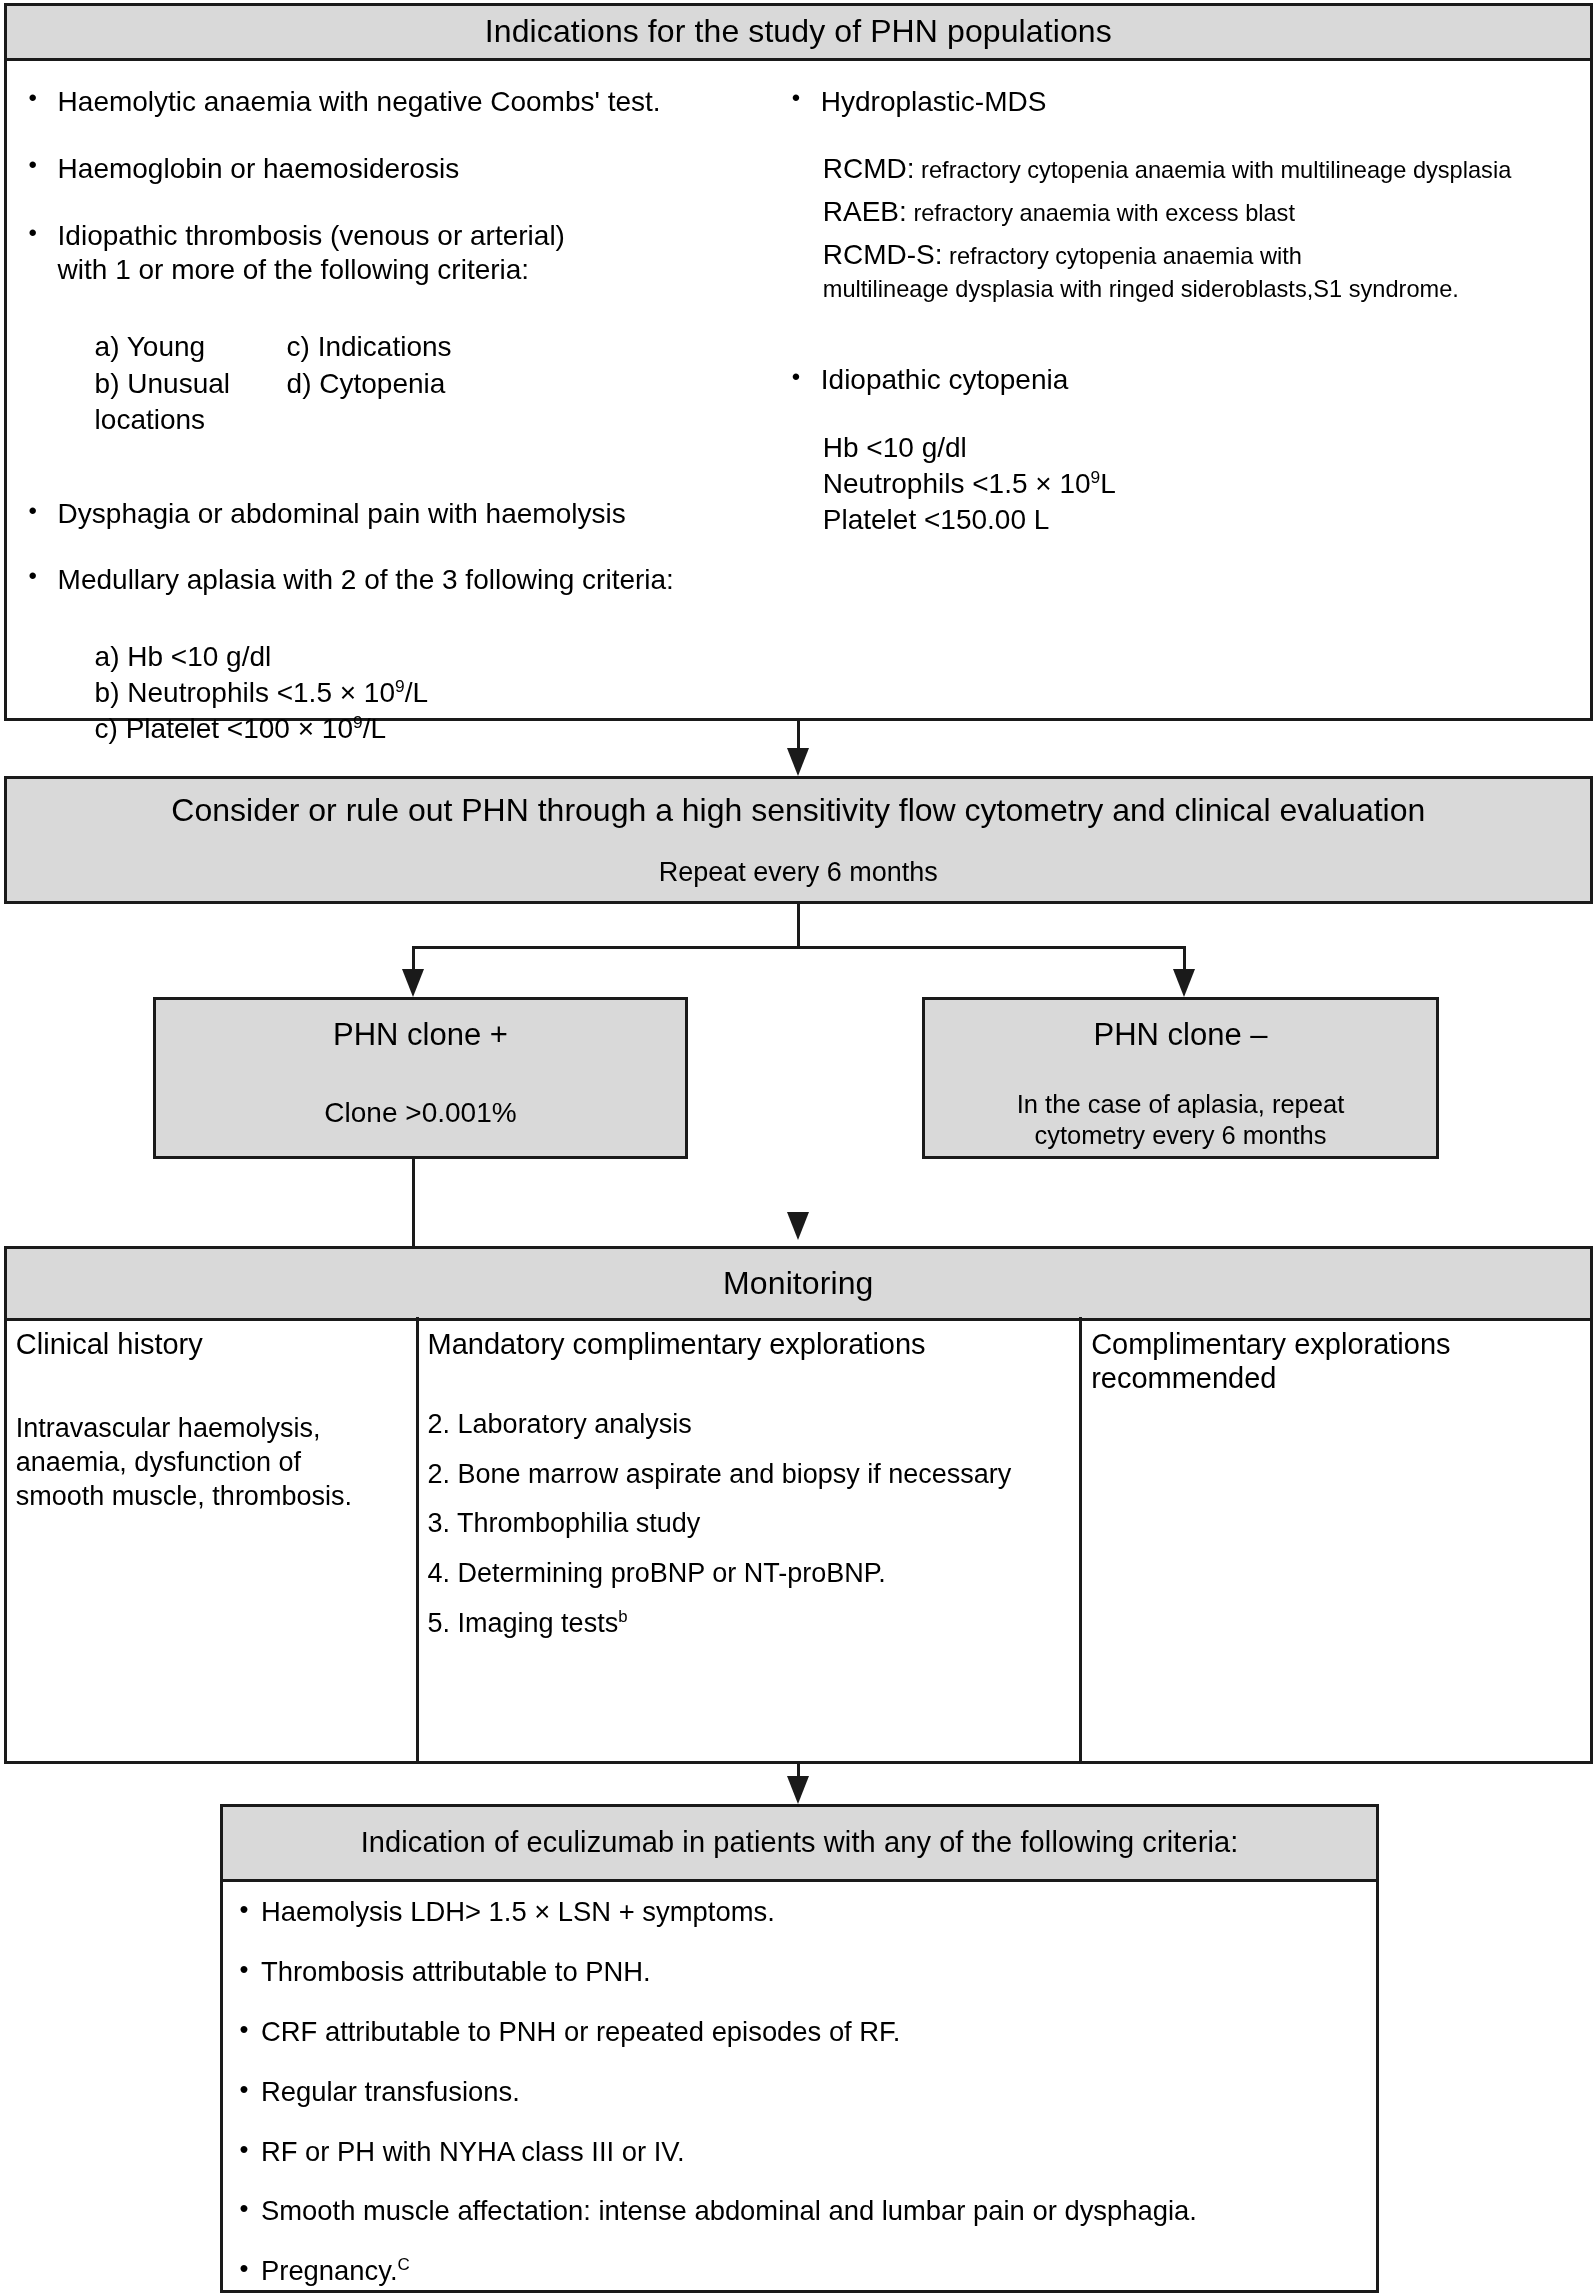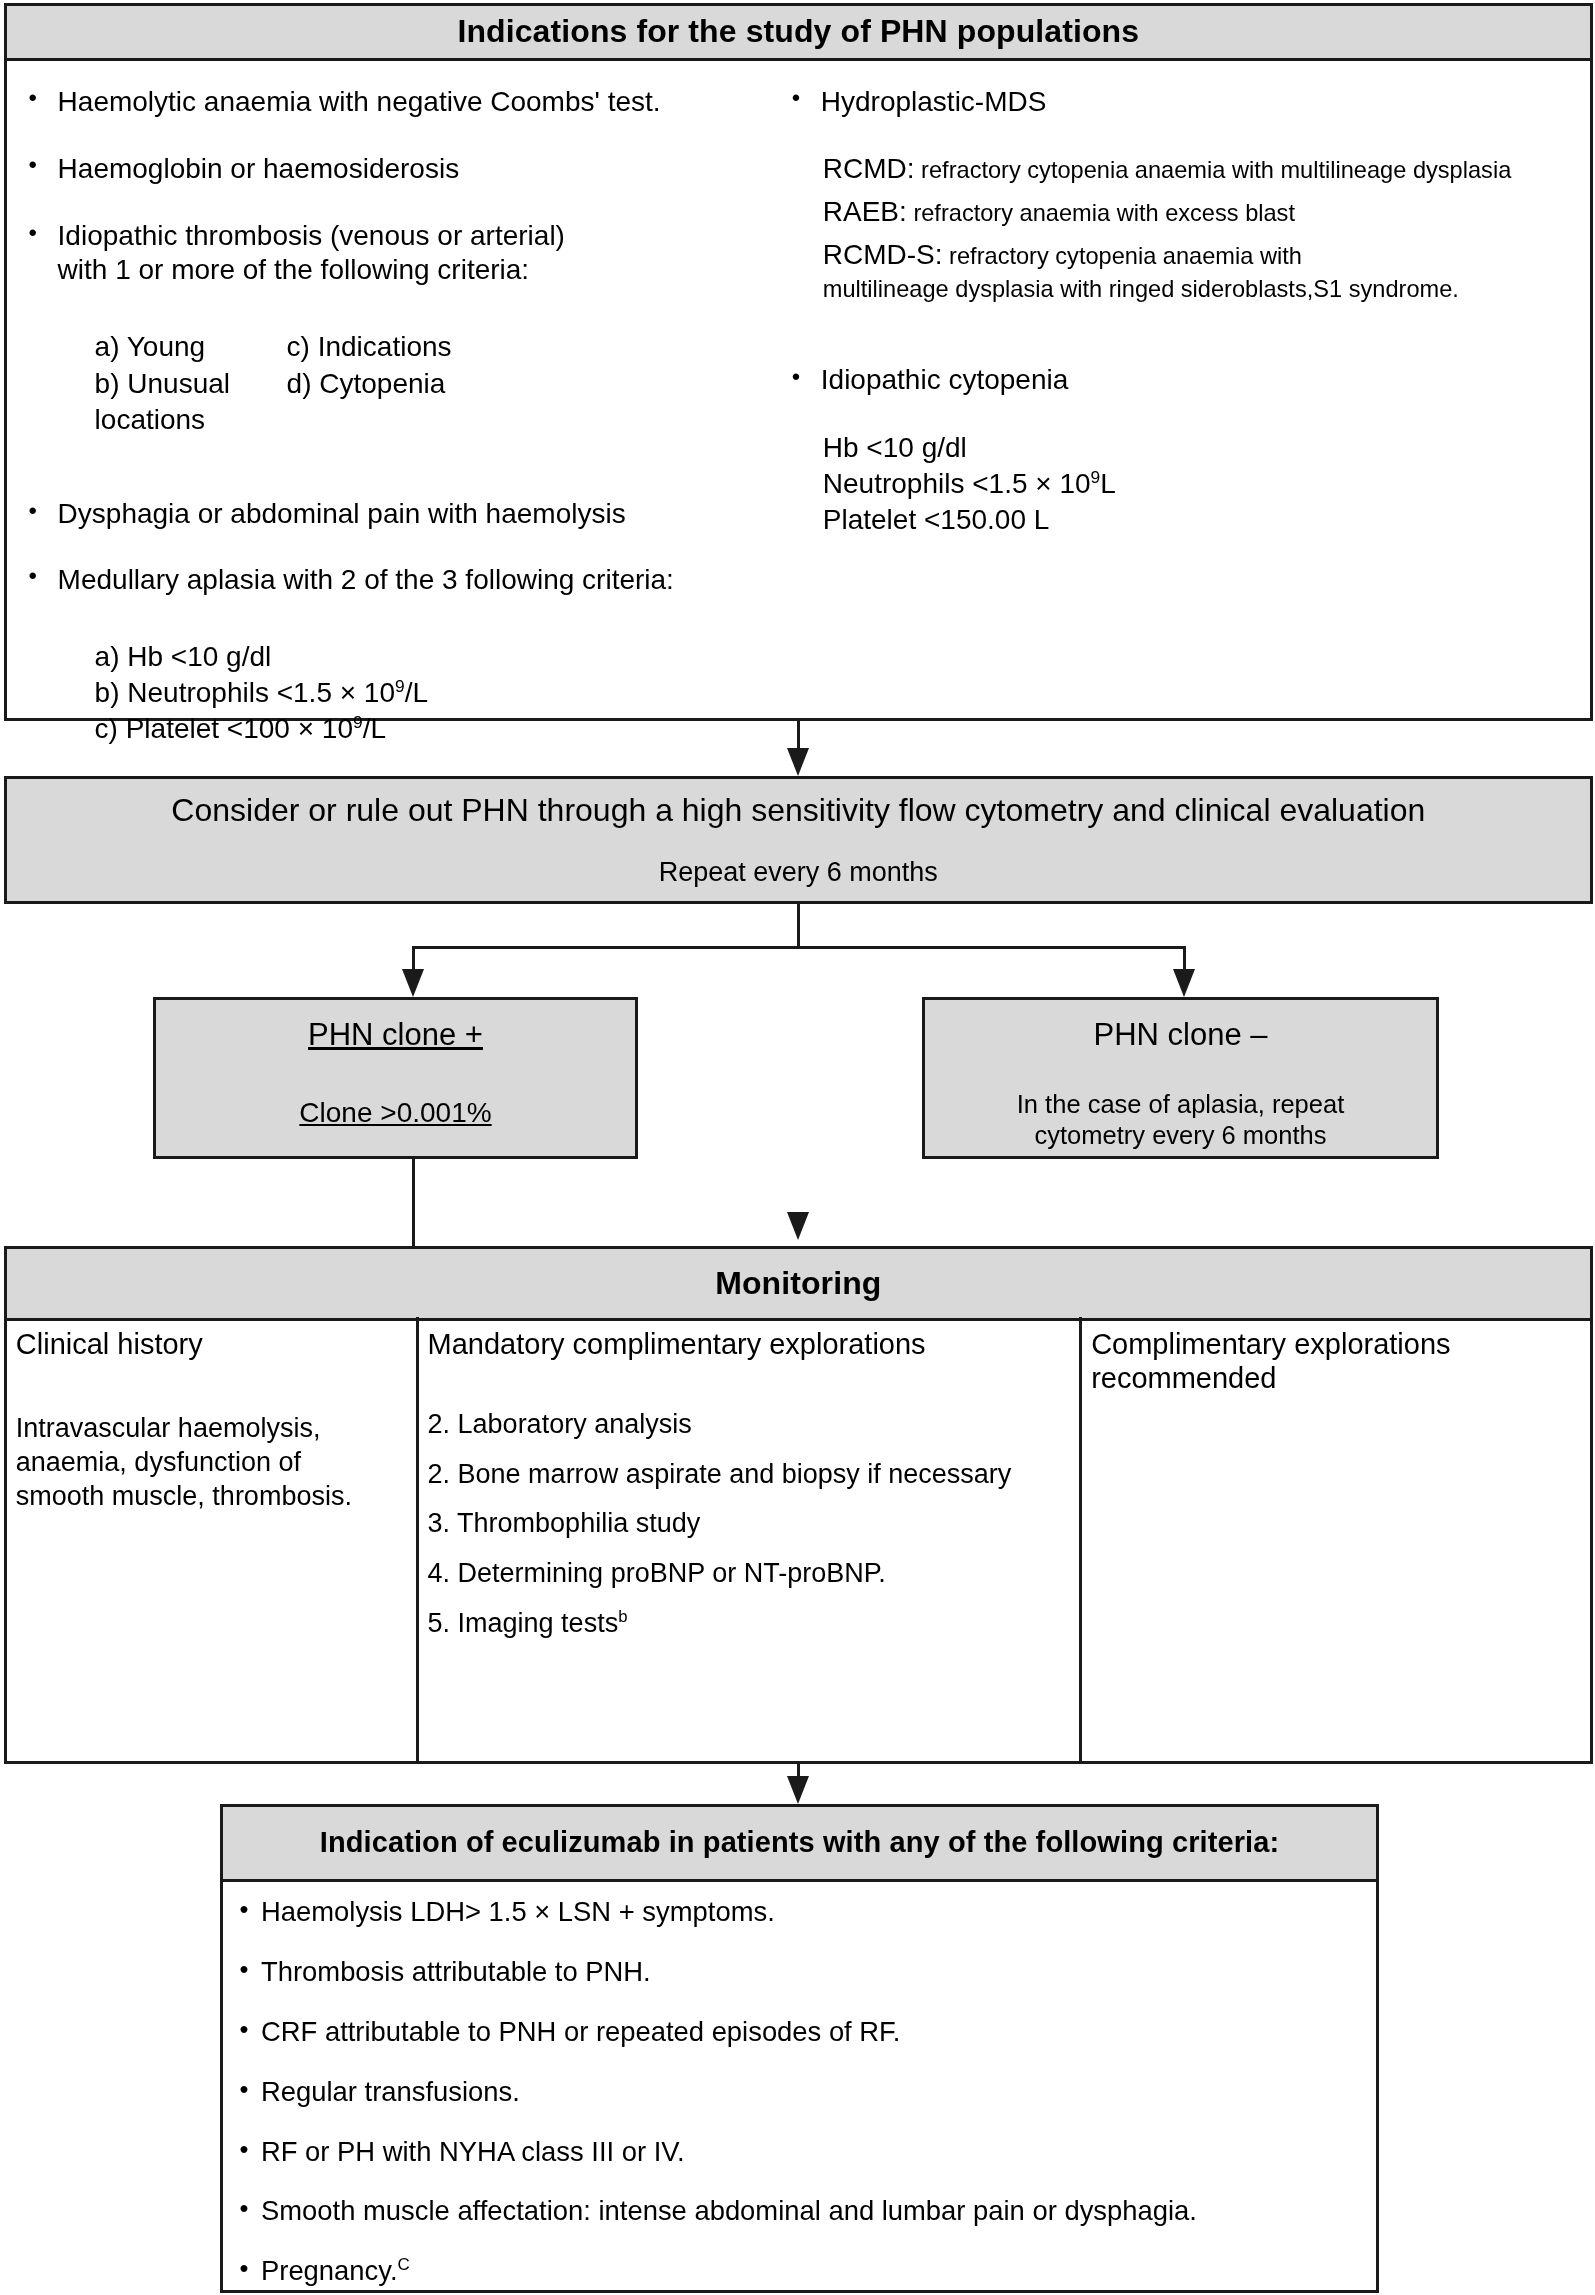--- a/index.html
+++ b/index.html
@@ -36,21 +36,20 @@
     text-align: center;
     display: flex;
     flex-direction: column;
     align-items: center;
     justify-content: center;
   }
   .hdr-title {
     font-size: 32px;
     line-height: 1.15;
     letter-spacing: 0.1px;
-    font-weight: bold;
   }
 
   
   #indications-box { left: 3.8px; top: 2.6px; width: 1589px; height: 718px; }
   #indications-header {
     position: absolute; left: 0; top: 0; width: 100%; height: 55px;
   }
   #indications-body {
     position: absolute; left: 0; top: 55px; width: 100%; height: 656px;
   }
@@ -109,21 +108,21 @@
     width: 100%; height: 100%;
     background: #d9d9d9;
     display: flex; flex-direction: column;
     align-items: center; justify-content: center;
     box-sizing: border-box;
   }
   #consider-title { font-size: 32px; }
   #consider-sub   { font-size: 27px; margin-top: 28px; }
 
   
-  #clone-pos-box { left: 153px;  top: 997px; width: 485px; height: 162px; text-decoration: underline; }
+  #clone-pos-box { left: 153px;  top: 997px; width: 535px; height: 162px; }
   #clone-neg-box { left: 922px; top: 997px; width: 517px; height: 162px; }
   .clone-inner {
     width: 100%; height: 100%;
     background: #d9d9d9;
     box-sizing: border-box;
     display: flex; flex-direction: column;
     align-items: center; justify-content: flex-start;
     padding-top: 16.6px;
   }
   .clone-title { font-size: 31px; }

